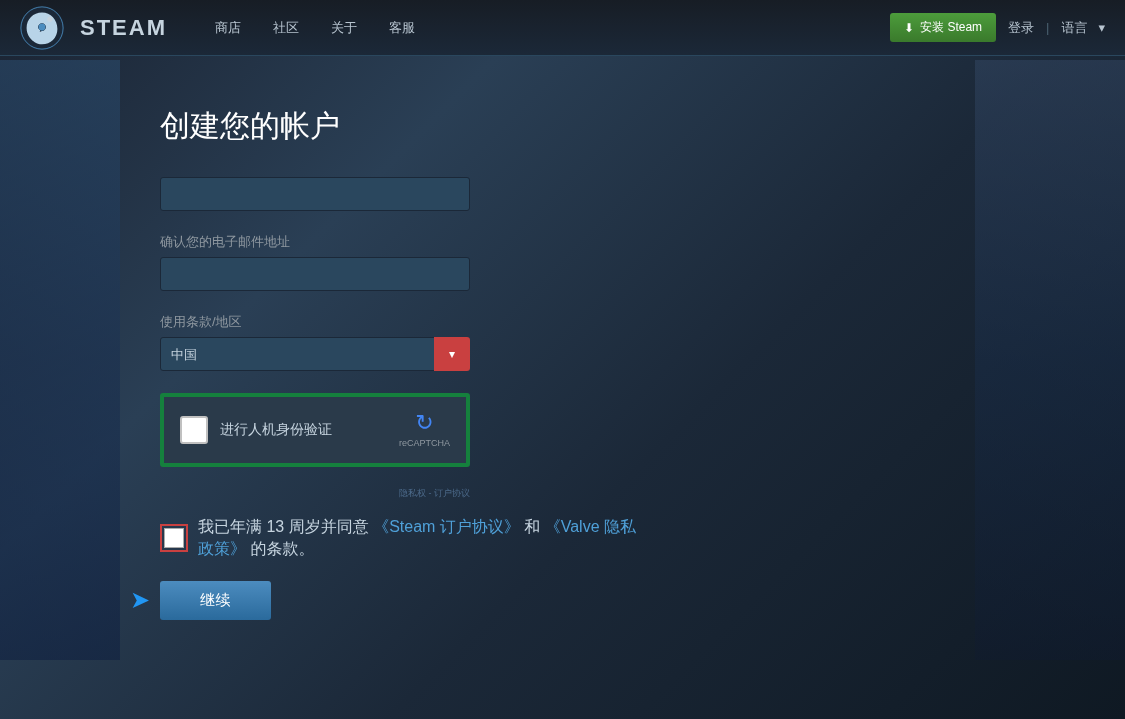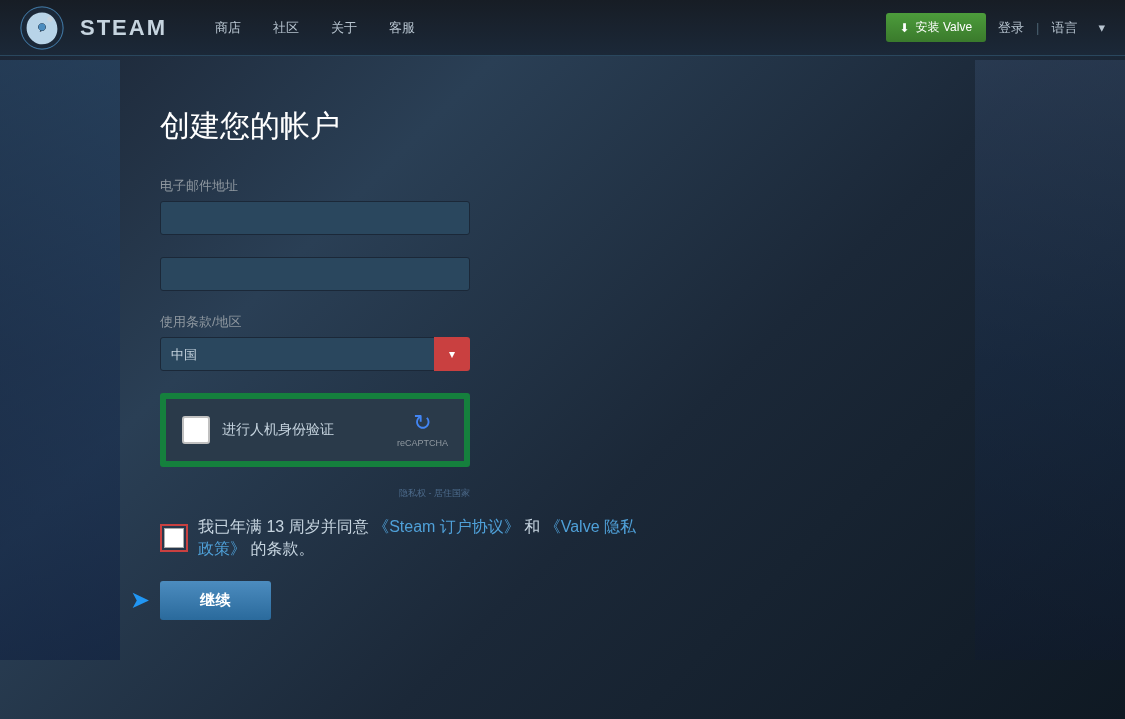--- a/index.html
+++ b/index.html
@@ -120,21 +120,21 @@
       color: #4a6070;
       font-size: 13px;
     }
 
     .language-btn {
       color: #b8c5d0;
       font-size: 13px;
       cursor: pointer;
       display: flex;
       align-items: center;
-      gap: 21px;
+      gap: 11px;
     }
 
     
     .main-content {
       position: relative;
       z-index: 5;
       display: flex;
       justify-content: flex-start;
       padding: 50px 12px 0 160px;
     }
@@ -212,21 +212,21 @@
     .select-arrow {
       color: white;
       font-size: 12px;
     }
 
     
     .captcha-container {
       width: 310px;
       height: 74px;
       background: #2a3a4a;
-      border: 6px solid #15803d;
+      border: 4px solid #15803d;
       border-radius: 3px;
       display: flex;
       align-items: center;
       padding: 0 16px;
       gap: 12px;
       margin-bottom: 20px;
       position: relative;
     }
 
     .captcha-checkbox {
@@ -315,21 +315,20 @@
 
     .continue-btn {
       background: linear-gradient(180deg, #4c8cbf 0%, #2a6a9c 100%);
       color: #ffffff;
       border: none;
       border-radius: 3px;
       padding: 10px 40px;
       font-size: 15px;
       cursor: pointer;
       letter-spacing: 0.5px;
-      font-weight: bold;
     }
 
     
     .arrow-indicator {
       position: absolute;
       left: -30px;
       top: 50%;
       transform: translateY(-50%);
       color: #2196F3;
       font-size: 24px;
@@ -355,44 +354,44 @@
   <div class="navbar-links">
     <a class="navbar-link">商店</a>
     <a class="navbar-link">社区</a>
     <a class="navbar-link">关于</a>
     <a class="navbar-link">客服</a>
   </div>
 
   <div class="navbar-right">
     <button class="install-steam-btn">
       <span>⬇</span>
-      <span>安装 Valve</span>
+      <span>安装 Steam</span>
     </button>
     <a class="login-link">登录</a>
     <span class="divider-line">|</span>
     <div class="language-btn">
       <span>语言</span>
       <span>▾</span>
     </div>
   </div>
 </nav>
 
 <div class="main-content">
   <div class="form-container">
 
     <h1 class="page-title">创建您的帐户</h1>
 
     
     <div class="form-group">
-      <label class="form-label">电子邮件地址</label>
       <input class="form-input" type="email" style="">
     </div>
 
     
     <div class="form-group">
+      <label class="form-label">确认您的电子邮件地址</label>
       <input class="form-input" type="email" style="">
     </div>
 
     
     <div class="form-group">
       <label class="form-label">使用条款/地区</label>
       <div class="country-select-wrapper">
         <select class="country-select">
           <option>中国</option>
           <option>美国</option>
@@ -411,21 +410,21 @@
       <div class="captcha-checkbox"></div>
       <span class="captcha-label">进行人机身份验证</span>
       <div class="captcha-logo-area">
         <span class="recaptcha-icon">↻</span>
         <span class="recaptcha-text">reCAPTCHA</span>
       </div>
     </div>
     <div class="recaptcha-links">
       <span>隐私权</span>
       <span> - </span>
-      <span>居住国家</span>
+      <span>订户协议</span>
     </div>
 
     
     <div class="terms-row">
       <div class="terms-checkbox-wrapper">
         <div class="terms-checkbox"></div>
       </div>
       <span class="terms-text">
         我已年满 13 周岁并同意
         <a class="terms-link">《Steam 订户协议》</a>

